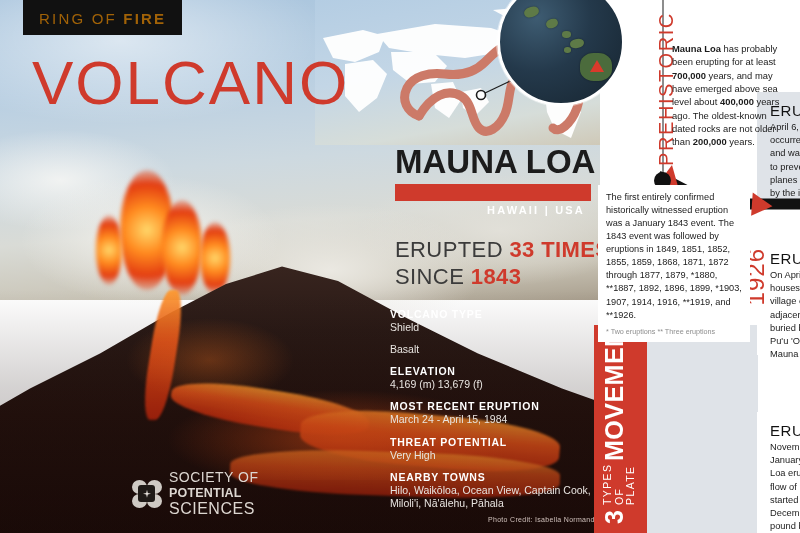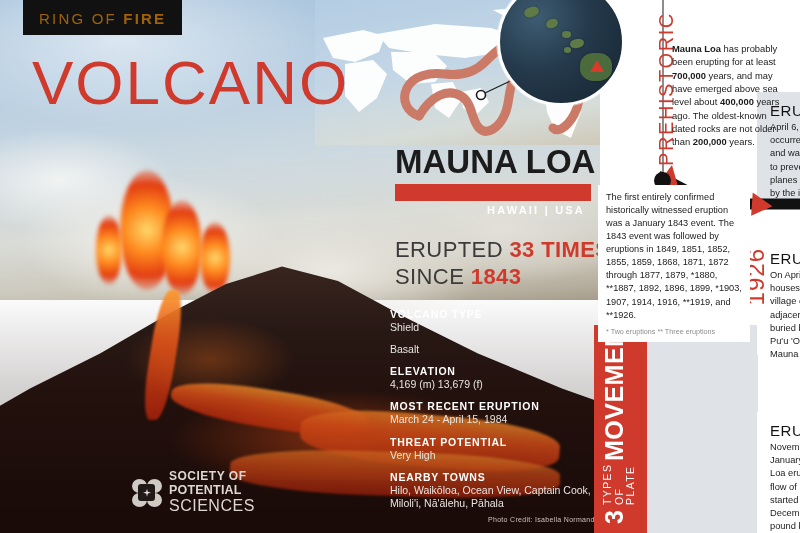--- a/index.html
+++ b/index.html
@@ -176,21 +176,21 @@
   .logo-mark .inner {
     position: absolute; left: 6px; top: 5.5px; width: 17px; height: 17px;
     background: #1f1a17; border-radius: 3px;
   }
   .logo-mark .star {
     position: absolute; left: 11px; top: 10px; width: 8px; height: 8px;
     background: #e7e2dc;
     clip-path: polygon(50% 0%, 60% 40%, 100% 50%, 60% 60%, 50% 100%, 40% 60%, 0% 50%, 40% 40%);
   }
   .logo-text { color: #ddd7d1; line-height: 1.12; }
-  .logo-text .l1 { font-size: 12px; letter-spacing: .5px; font-weight: 700; }
+  .logo-text .l1 { font-size: 14px; letter-spacing: .5px; font-weight: 400; }
   .logo-text .l2 { font-size: 12.5px; letter-spacing: .2px; font-weight: 700; }
   .logo-text .l3 { font-size: 16px; letter-spacing: .5px; font-weight: 400; }
 
   
   .right-col {
     position: absolute; left: 600px; top: 0; width: 200px; height: 533px;
     background: #ffffff;
   }
 
   .prehistoric-label {

